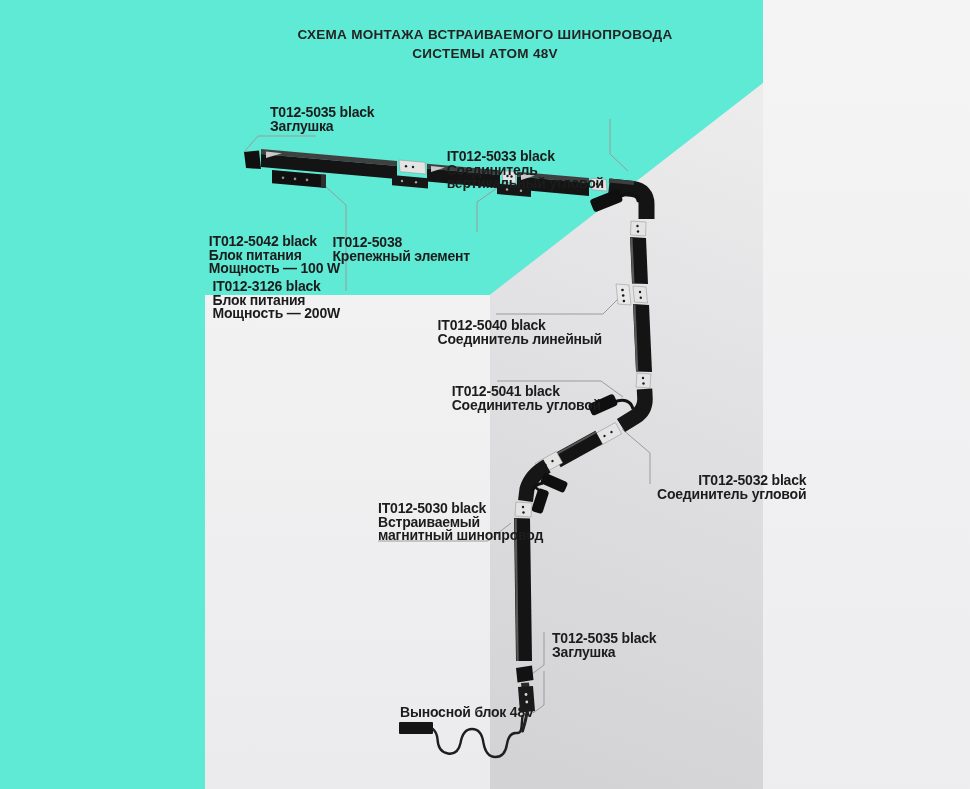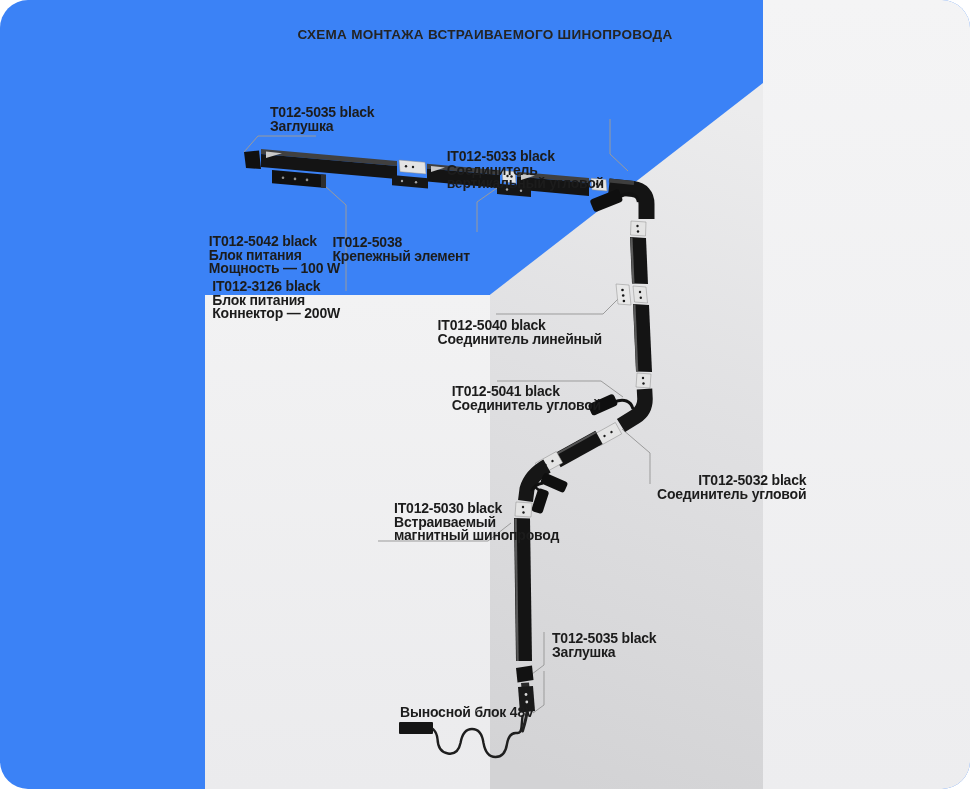--- a/index.html
+++ b/index.html
@@ -1,19 +1,18 @@
 <!DOCTYPE html>
 <html><head>
 <meta charset="utf-8">
 <style>
   html,body{margin:0;padding:0;background:#fff;}
   .canvas{
-    position:relative;width:970px;height:789px;background:#3b82f6;overflow:hidden;
+    position:relative;width:970px;height:789px;background:#5eead4;overflow:hidden;
     font-family:"Liberation Sans",sans-serif;
-    border-radius:28px;
   }
   
   .face{position:absolute;}
   .face-right{
     left:763px;top:0;width:207px;height:789px;
     background:linear-gradient(180deg,#f4f4f5 0%,#ededef 100%);
   }
   .face-dark{
     left:490px;top:83px;width:273px;height:706px;
     clip-path:polygon(100% 0, 0 30%, 0 100%, 100% 100%);
@@ -40,20 +39,21 @@
 <body>
 
 <div class="canvas">
 
   <div class="face face-right"></div>
   <div class="face face-dark"></div>
   <div class="face face-left"></div>
 
   <div class="title">
     <div>СХЕМА МОНТАЖА ВСТРАИВАЕМОГО ШИНОПРОВОДА</div>
+    <div>СИСТЕМЫ АТОМ 48V</div>
   </div>
 
   <svg class="diagram" width="970" height="789" viewBox="0 0 970 789">
 
     <g fill="none" stroke="#9b9b9b" stroke-width="1">
       <polyline points="316,136 258,136 244,152"></polyline>
       <polyline points="325,186 346,205 346,291"></polyline>
       <polyline points="497,188 477,202 477,232"></polyline>
       <polyline points="610,119 610,154 628,171"></polyline>
       <polyline points="496,314 603,314 621,296"></polyline>
@@ -235,21 +235,21 @@
 
   <div class="lbl r" style="right:630px;top:202px;">
     <div>IT012-5042 black</div>
     <div>Блок питания</div>
     <div>Мощность — 100 W</div>
   </div>
 
   <div class="lbl r" style="right:630px;top:247px;">
     <div>IT012-3126 black</div>
     <div>Блок питания</div>
-    <div>Коннектор — 200W</div>
+    <div>Мощность — 200W</div>
   </div>
 
   <div class="lbl r" style="right:500px;top:203px;">
     <div>IT012-5038</div>
     <div>Крепежный элемент</div>
   </div>
 
   <div class="lbl r" style="right:366px;top:117px;">
     <div>IT012-5033 black</div>
     <div>Соединитель</div>
@@ -264,21 +264,21 @@
   <div class="lbl r" style="right:369px;top:352px;">
     <div>IT012-5041 black</div>
     <div>Соединитель угловой</div>
   </div>
 
   <div class="lbl" style="left:657px;top:474px;text-align:right;">
     <div>IT012-5032 black</div>
     <div>Соединитель угловой</div>
   </div>
 
-  <div class="lbl" style="left:378px;top:502px;margin-left:16px;">
+  <div class="lbl" style="left:378px;top:502px;">
     <div>IT012-5030 black</div>
     <div>Встраиваемый</div>
     <div>магнитный шинопровод</div>
   </div>
 
   <div class="lbl" style="left:552px;top:632px;">
     <div>T012-5035 black</div>
     <div>Заглушка</div>
   </div>
 

